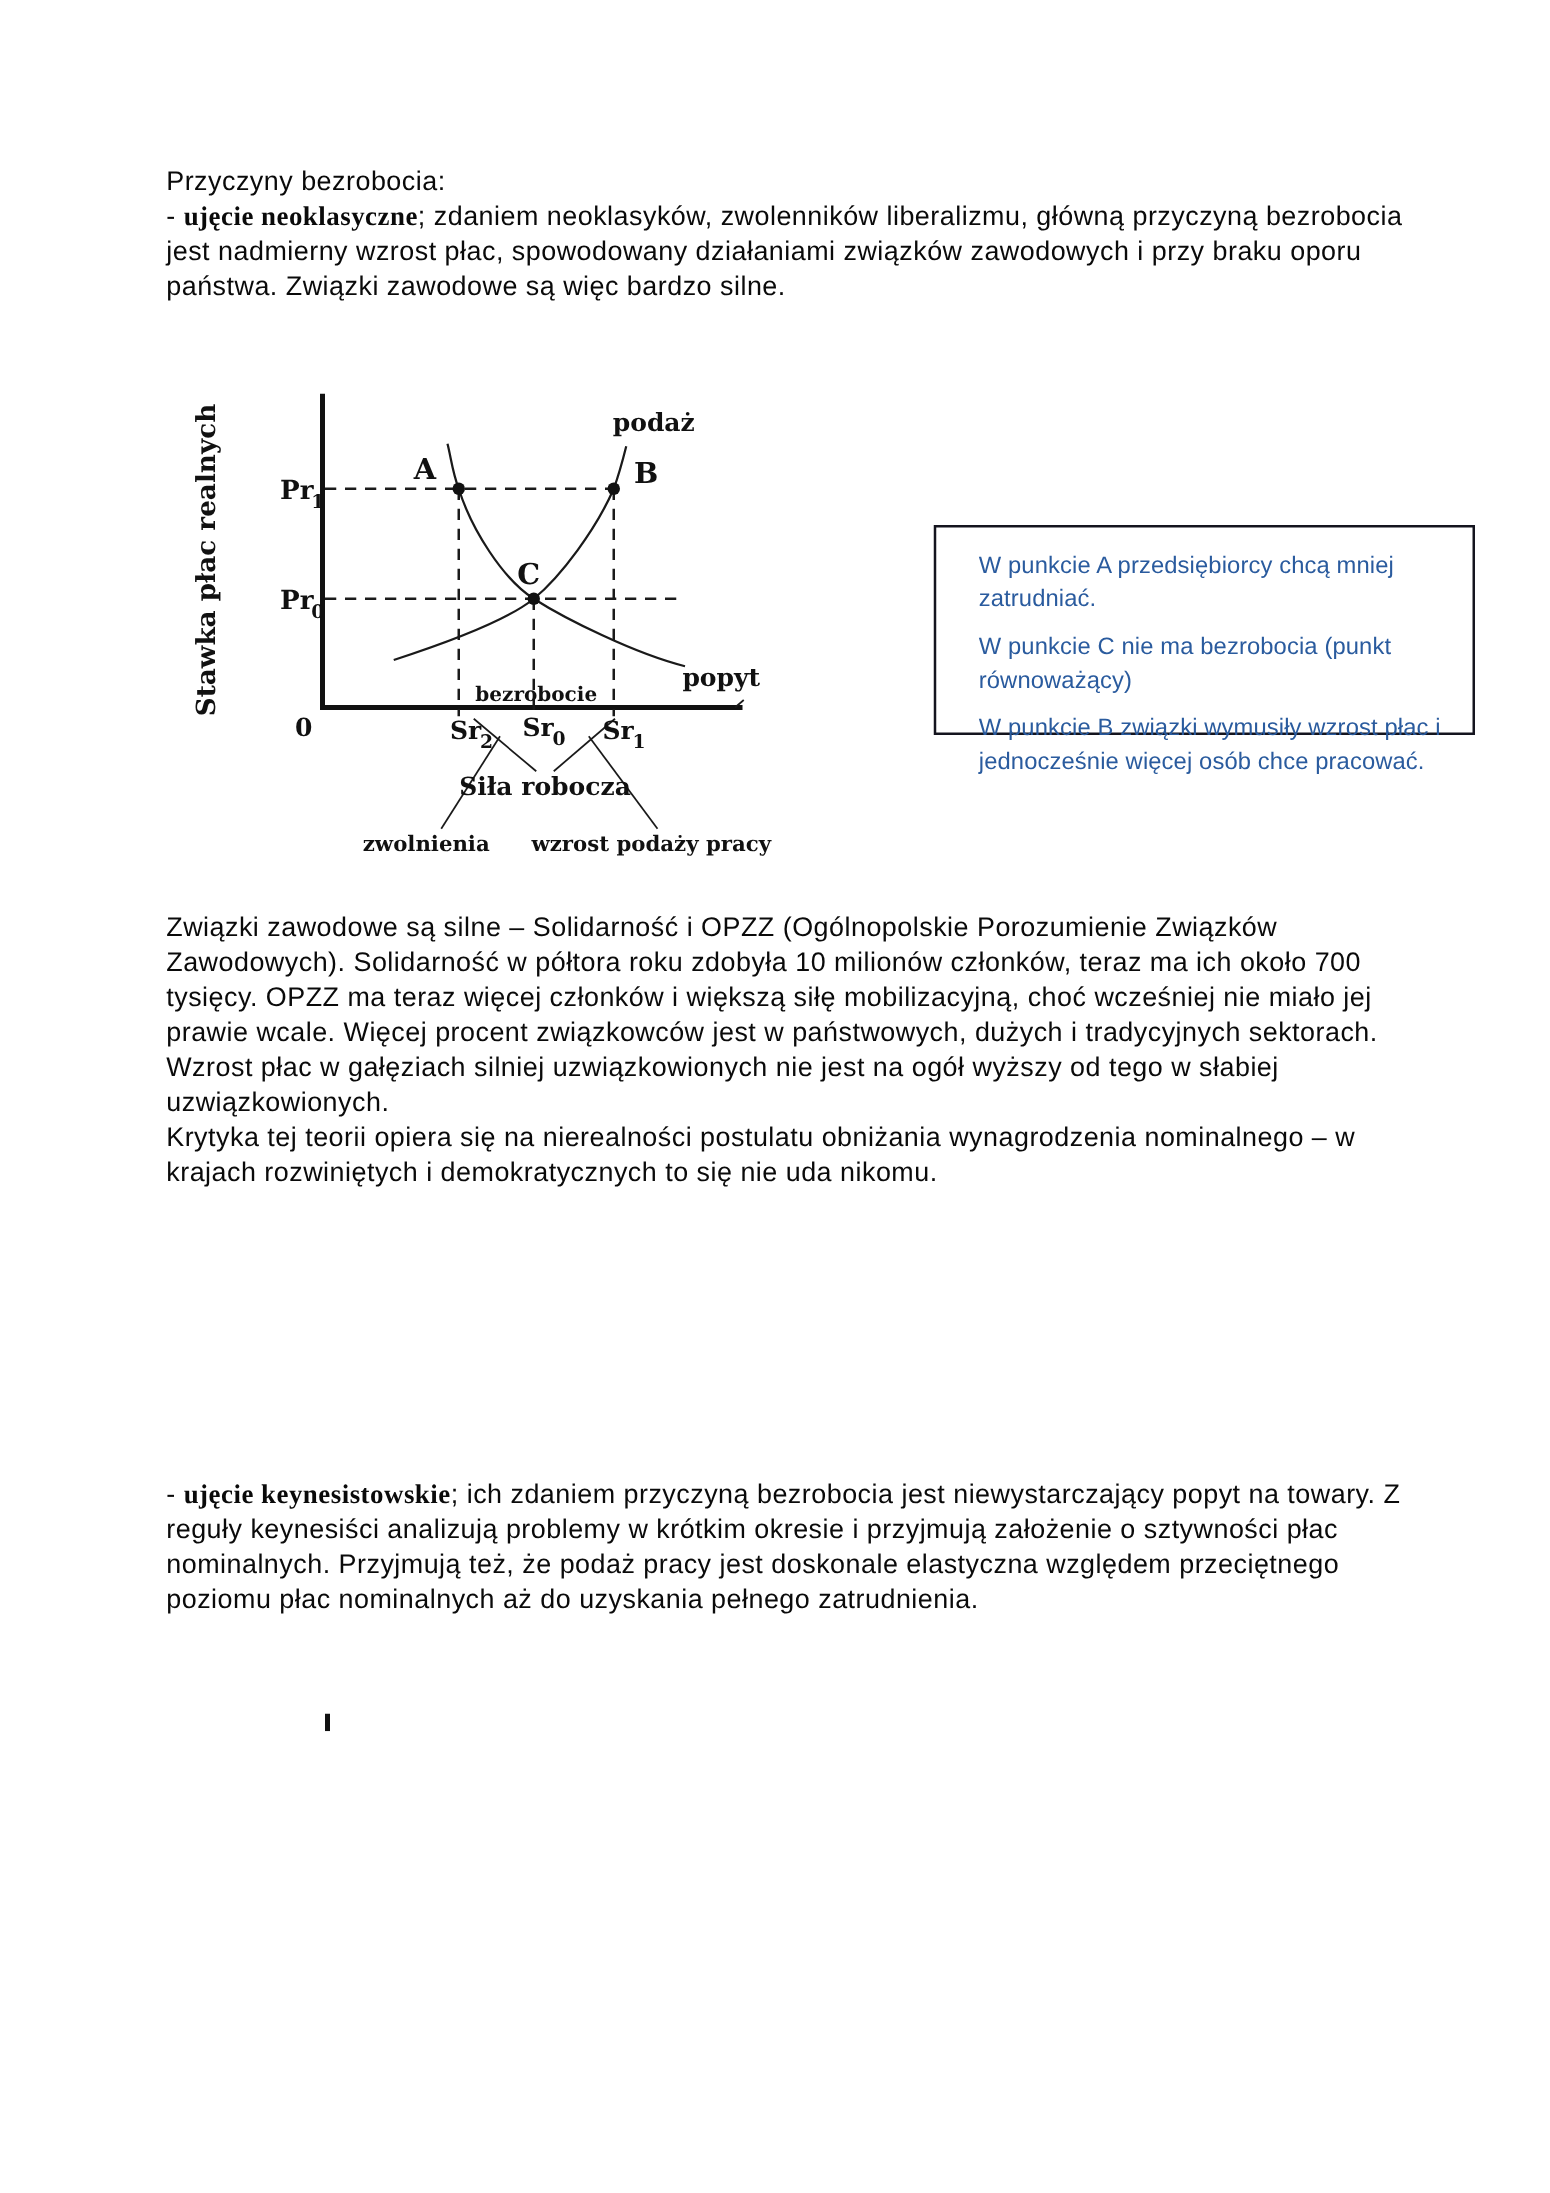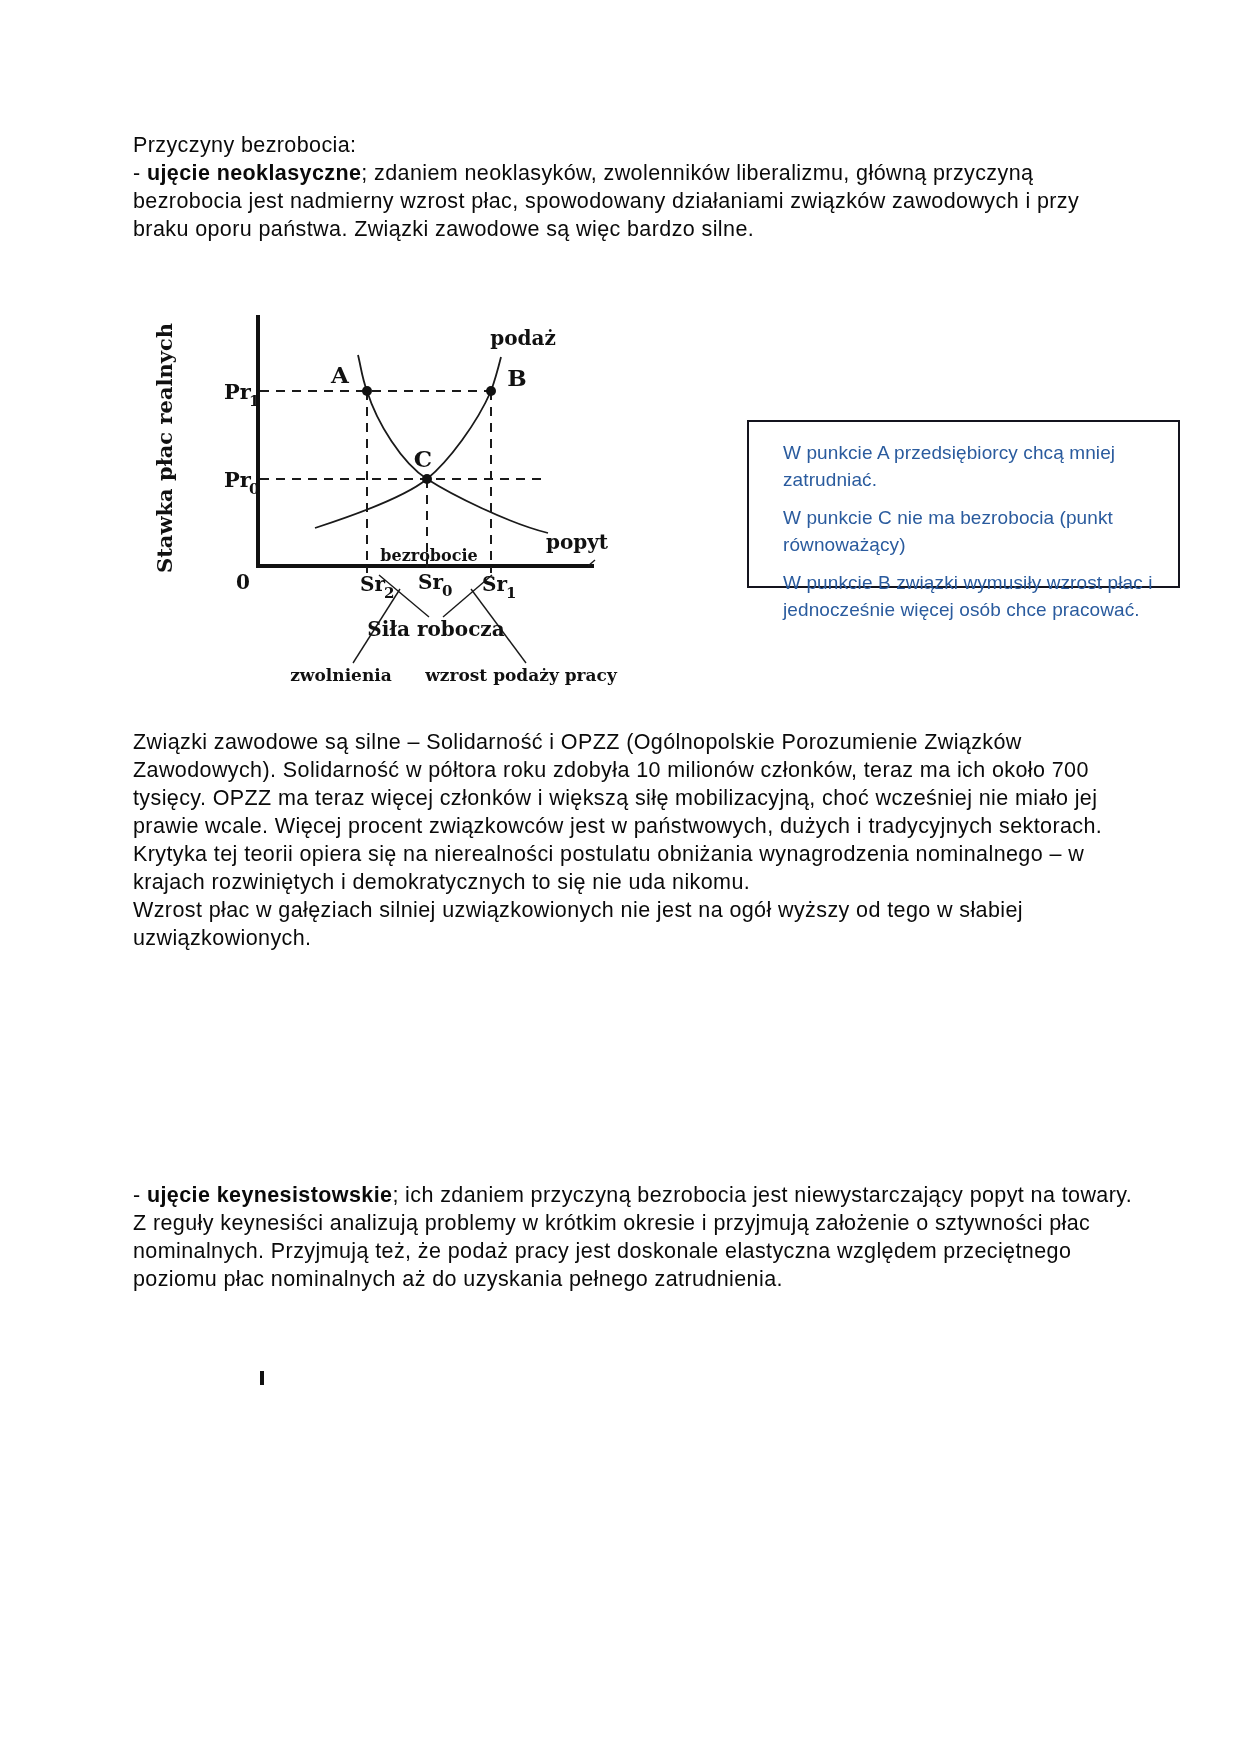--- a/index.html
+++ b/index.html
@@ -5,21 +5,21 @@
   html,body{margin:0;padding:0;background:#ffffff;}
   #page{
     position:relative;width:1240px;height:1385px;background:#ffffff;
     font-family:"Liberation Sans",sans-serif;color:#0a0a0a;overflow:hidden;
   }
   .bodyblock{
     position:absolute;left:133px;width:1005px;
     font-size:21.5px;line-height:28px;letter-spacing:0.4px;color:#0a0a0a;
   }
   .bodyblock p{margin:0;padding:0;}
-  b.inline{font-weight:bold;}
+  b.inline{font-weight:bold;font-family:Liberation Serif, serif;}
   #note-box{
     position:absolute;left:747px;top:420px;width:433px;height:168px;
     border:2px solid #14141e;background:#ffffff;box-sizing:border-box;
     padding:6px 12px 4px 22px;
     font-size:19px;line-height:26.5px;color:#2a5b9e;letter-spacing:0.1px;
   }
   #note-box div{margin:12px;}
   svg text{font-family:"DejaVu Serif","Liberation Serif",serif;font-weight:bold;fill:#111;}
   .axis{stroke:#111;stroke-width:4;stroke-linecap:square;}
   .curve{stroke:#1a1a1a;stroke-width:1.8;fill:none;}
@@ -85,22 +85,22 @@
   </svg>
 
   <div id="note-box">
     <div>W punkcie A przedsiębiorcy chcą mniej zatrudniać.</div>
     <div>W punkcie C nie ma bezrobocia (punkt równoważący)</div>
     <div>W punkcie B związki wymusiły wzrost płac i jednocześnie więcej osób chce pracować.</div>
   </div>
 
   <div class="bodyblock" style="top:728px;">
     <p>Związki zawodowe są silne – Solidarność i OPZZ (Ogólnopolskie Porozumienie Związków Zawodowych). Solidarność w półtora roku zdobyła 10 milionów członków, teraz ma ich około 700 tysięcy. OPZZ ma teraz więcej członków i większą siłę mobilizacyjną, choć wcześniej nie miało jej prawie wcale. Więcej procent związkowców jest w państwowych, dużych i tradycyjnych sektorach.</p>
+    <p>Wzrost płac w gałęziach silniej uzwiązkowionych nie jest na ogół wyższy od tego w słabiej uzwiązkowionych.</p>
     <p>Krytyka tej teorii opiera się na nierealności postulatu obniżania wynagrodzenia nominalnego – w krajach rozwiniętych i demokratycznych to się nie uda nikomu.</p>
-    <p>Wzrost płac w gałęziach silniej uzwiązkowionych nie jest na ogół wyższy od tego w słabiej uzwiązkowionych.</p>
   </div>
 
   <div class="bodyblock" style="top:1181px;">
     <p><span>- </span><b class="inline">ujęcie keynesistowskie</b><span>; ich zdaniem przyczyną bezrobocia jest niewystarczający popyt na towary. Z reguły keynesiści analizują problemy w krótkim okresie i przyjmują założenie o sztywności płac nominalnych. Przyjmują też, że podaż pracy jest doskonale elastyczna względem przeciętnego poziomu płac nominalnych aż do uzyskania pełnego zatrudnienia.</span></p>
   </div>
 
   <svg style="position:absolute;left:140px;top:1358px;" width="560" height="396" viewBox="0 0 560 396">
 
     <line class="axis" x1="122" y1="15" x2="122" y2="304"></line>
     <line class="axis" x1="122" y1="304" x2="505" y2="304"></line>

